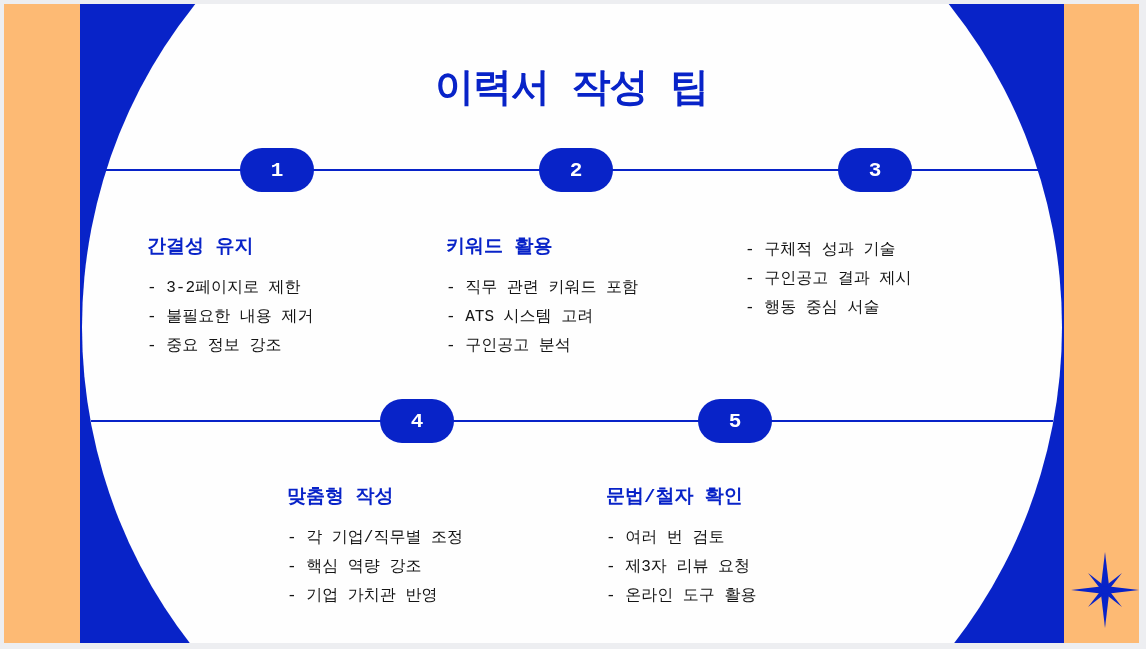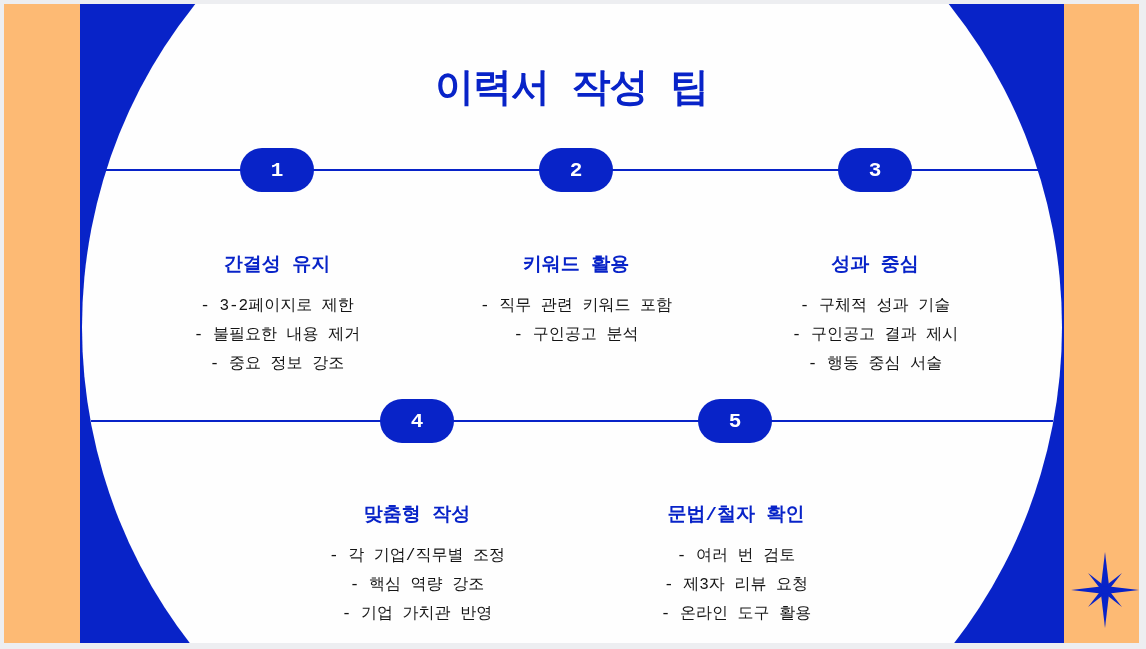--- a/index.html
+++ b/index.html
@@ -63,22 +63,20 @@
     justify-content: center;
   }
   .b1 { left: 236px; top: 144px; }
   .b2 { left: 535px; top: 144px; }
   .b3 { left: 834px; top: 144px; }
   .b4 { left: 376px; top: 395px; }
   .b5 { left: 694px; top: 395px; }
   .section {
     position: absolute;
     width: 260px;
-    text-align: center;
-    margin-top: 18px;
   }
   .s1 { left: 143px; top: 232px; }
   .s2 { left: 442px; top: 232px; }
   .s3 { left: 741px; top: 232px; }
   .s4 { left: 283px; top: 482px; }
   .s5 { left: 602px; top: 482px; }
   .section-heading {
     font-size: 19px;
     font-weight: 800;
     color: var(--accent);
@@ -121,25 +119,25 @@
   <div class="section s1">
     <div class="section-heading">간결성 유지</div>
     <div class="section-item">- 3-2페이지로 제한</div>
     <div class="section-item">- 불필요한 내용 제거</div>
     <div class="section-item">- 중요 정보 강조</div>
   </div>
 
   <div class="section s2">
     <div class="section-heading">키워드 활용</div>
     <div class="section-item">- 직무 관련 키워드 포함</div>
+    <div class="section-item">- ATS 시스템 고려</div>
     <div class="section-item">- 구인공고 분석</div>
   </div>
 
   <div class="section s3">
-    <div class="section-heading">성과 중심</div>
     <div class="section-item">- 구체적 성과 기술</div>
     <div class="section-item">- 구인공고 결과 제시</div>
     <div class="section-item">- 행동 중심 서술</div>
   </div>
 
   <div class="section s4">
     <div class="section-heading">맞춤형 작성</div>
     <div class="section-item">- 각 기업/직무별 조정</div>
     <div class="section-item">- 핵심 역량 강조</div>
     <div class="section-item">- 기업 가치관 반영</div>

